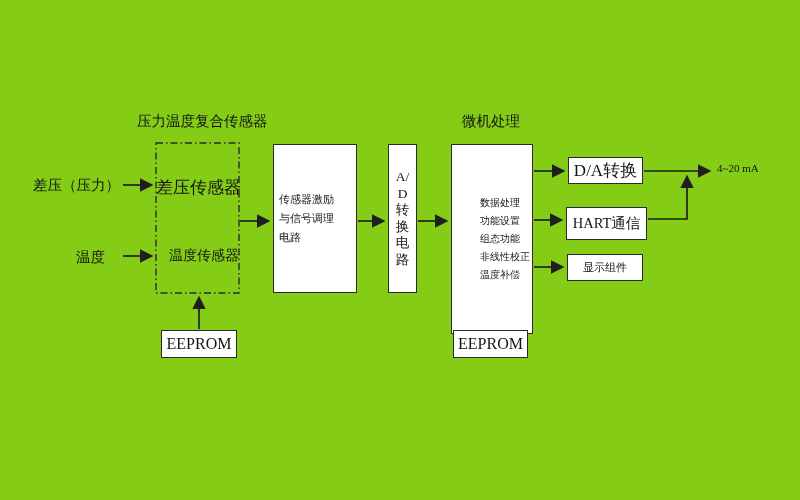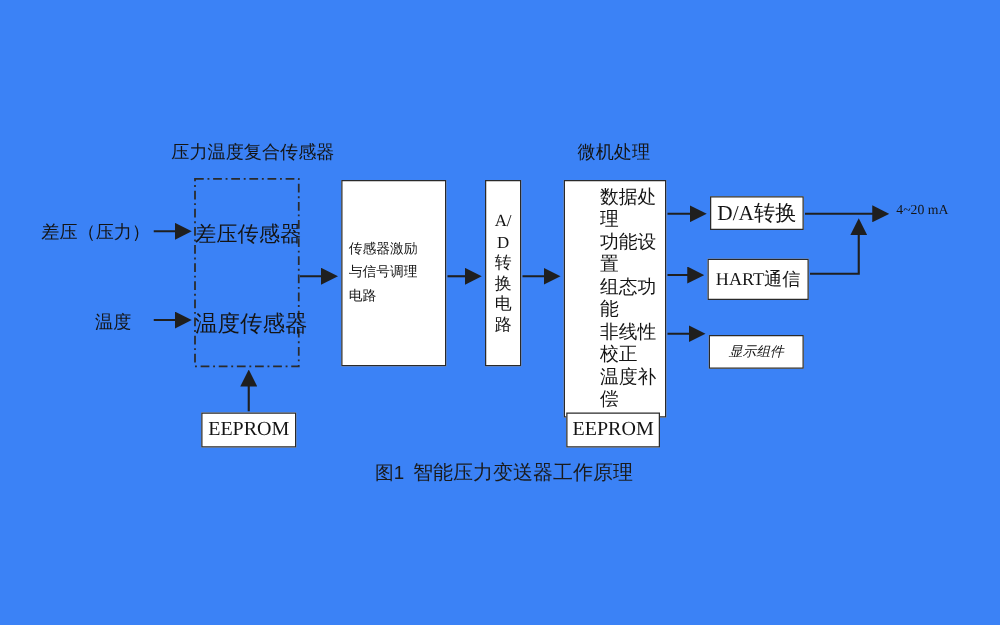--- a/index.html
+++ b/index.html
@@ -1,19 +1,19 @@
 <!DOCTYPE html>
 <html><head>
 <meta charset="utf-8">
 <style>
   html,body{margin:0;padding:0;background:#ffffff;}
   #figure{
     position:relative;
     width:800px;height:500px;
-    background:#3b82f6;
+    background:#84cc16;
     font-family:"Liberation Serif","DejaVu Serif",serif;
     color:#141414;
     overflow:hidden;
   }
   .abs{position:absolute;}
   .lbl{
     font-size:14.5px;
     white-space:nowrap;
     color:#141414;
   }
@@ -74,64 +74,61 @@
     </g>
   </svg>
 
   <div class="abs lbl" style="left:137px;top:112px;">压力温度复合传感器</div>
   <div class="abs lbl" style="left:462px;top:112px;text-align:right;">微机处理</div>
 
   <div class="abs lbl" style="left:33px;top:176px;">差压（压力）</div>
   <div class="abs lbl" style="left:76px;top:248px;">温度</div>
 
   <div class="abs lbl center-text" style="left:156px;top:176px;width:83px;font-size:17px;text-align:center;">差压传感器</div>
-  <div class="abs lbl center-text" style="left:156px;top:247px;width:83px;font-size:18px;text-align:left;">温度传感器</div>
+  <div class="abs lbl center-text" style="left:156px;top:247px;width:83px;font-size:14px;text-align:right;">温度传感器</div>
 
   <div class="box left-text" style="left:273px;top:144px;width:84px;height:149px;line-height:19px;">
     <span class="pre">传感器激励
 与信号调理
 电路</span>
   </div>
 
   <div class="box center-text" style="left:388px;top:144px;width:29px;height:149px;line-height:16.5px;font-size:13.5px;">
     <span class="pre">A/
 D
 转
 换
 电
 路</span>
   </div>
 
-  <div class="box left-text" style="left:451px;top:144px;width:82px;height:190px;line-height:18px;font-size:15px;padding-left:28px;">
+  <div class="box left-text" style="left:451px;top:144px;width:82px;height:190px;line-height:18px;font-size:10px;padding-left:28px;">
     <span class="pre">数据处理
 功能设置
 组态功能
 非线性校正
 温度补偿</span>
   </div>
 
   <div class="box center-text" style="left:568px;top:157px;width:75px;height:27px;font-size:17px;">
     <span>D/A转换</span>
   </div>
 
   <div class="box center-text" style="left:566px;top:207px;width:81px;height:33px;font-size:14.5px;">
     <span>HART通信</span>
   </div>
 
-  <div class="box center-text" style="left:567px;top:268px;width:76px;height:27px;font-style:italic;">
+  <div class="box center-text" style="left:567px;top:254px;width:76px;height:27px;">
     <span>显示组件</span>
   </div>
 
   <div class="box center-text serif-lat" style="left:161px;top:330px;width:76px;height:28px;font-size:16px;">
     <span>EEPROM</span>
   </div>
 
   <div class="box center-text serif-lat" style="left:453px;top:330px;width:75px;height:28px;font-size:16px;">
     <span>EEPROM</span>
   </div>
 
   <div class="abs lbl serif-lat" style="left:717px;top:162px;font-size:11px;">4~20 mA</div>
 
-  <div class="abs caption" style="left:300px;top:368px;">
-    <span class="prefix">图1</span><span>智能压力变送器工作原理</span>
-  </div>
 
 </div>
 
 </body></html>

